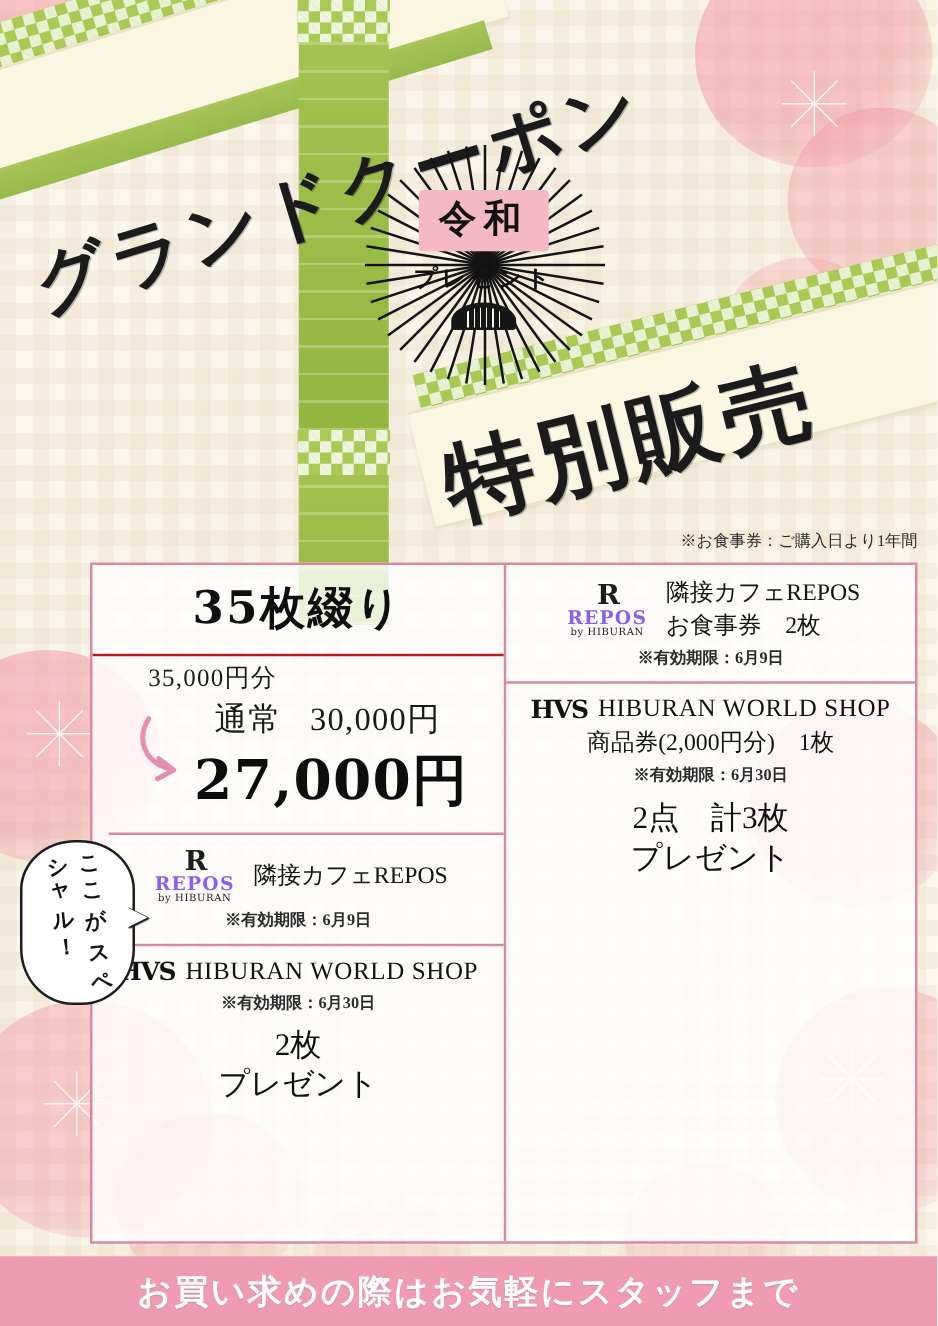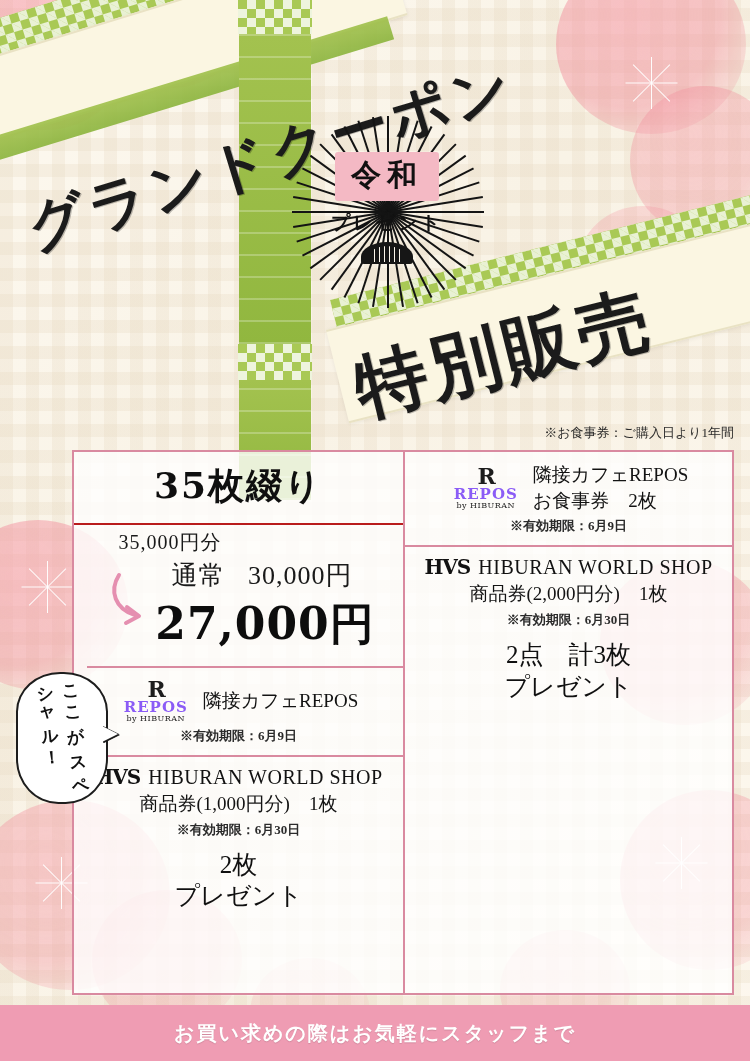--- a/index.html
+++ b/index.html
@@ -270,21 +270,21 @@
     filter: drop-shadow(1px 0 0 #1d1d1d) drop-shadow(1px 1px 0 #1d1d1d);
   }
   
   .footer {
     position: absolute; left: 0; right: 0; bottom: 0;
     height: 56px;
     background: #ef9cb3;
     display: flex; align-items: center; justify-content: center;
   }
   .footer-text {
-    font-size: 20px; font-weight: 700; color: #fff;
+    font-size: 27px; font-weight: 700; color: #fff;
     letter-spacing: 2px;
     font-family: "DejaVu Serif", serif;
     text-shadow: 0 1px 1px rgba(0,0,0,.12);
   }
 </style>
 </head>
 <body>
 
 <div class="poster">
 
@@ -453,21 +453,20 @@
           </div>
         </div>
         <div class="small-note">※有効期限：6月9日</div>
       </div>
 
       <div class="cell cell-bonus2">
         <div class="hvs-line">
           <span class="hvs-mark">HVS</span>
           <span>HIBURAN  WORLD  SHOP</span>
         </div>
-        <div class="voucher-line">商品券(1,000円分)　1枚</div>
         <div class="small-note">※有効期限：6月30日</div>
       </div>
 
       <div class="cell cell-total">
         <div>2枚</div>
         <div>プレゼント</div>
       </div>
     </div>
 
     <div class="col">

